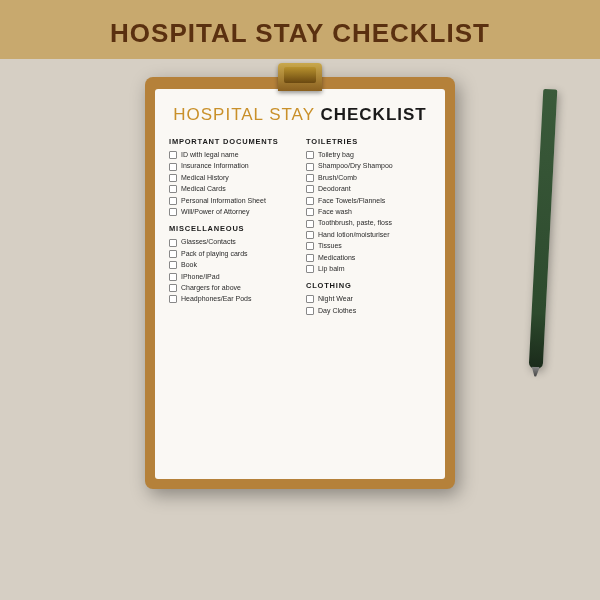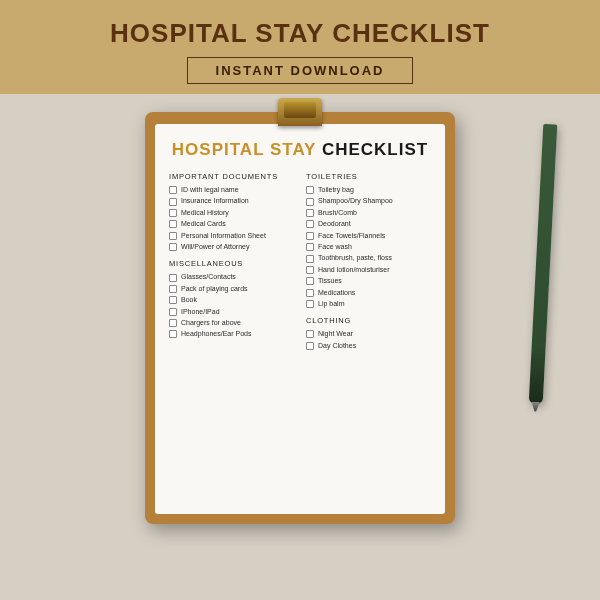--- a/index.html
+++ b/index.html
@@ -98,21 +98,21 @@
     }
 
     .paper-title {
       text-align: center;
       margin-bottom: 12px;
       font-size: 17px;
       letter-spacing: 1px;
     }
     .paper-title-hospital {
       color: #c9902a;
-      font-weight: 700;
+      font-weight: 400;
       font-family: Arial, sans-serif;
       text-transform: uppercase;
     }
     .paper-title-stay {
       color: #1a1a1a;
       font-weight: 900;
       font-family: Liberation Sans, sans-serif;
       text-transform: uppercase;
     }
 
@@ -120,21 +120,21 @@
     .checklist-columns {
       display: flex;
       gap: 12px;
     }
     .col {
       flex: 1;
     }
 
     .section-title {
       font-size: 7.5px;
-      font-weight: 400;
+      font-weight: 700;
       letter-spacing: 0.8px;
       color: #1a1a1a;
       text-transform: uppercase;
       font-family: Arial, sans-serif;
       margin-bottom: 5px;
       margin-top: 8px;
     }
     .section-title:first-child {
       margin-top: 0;
     }
@@ -181,23 +181,20 @@
       height: 10px;
       background: linear-gradient(to bottom, #888, #444);
       clip-path: polygon(0 0, 100% 0, 60% 100%, 40% 100%);
     }
   </style>
 </head>
 <body>
 
 <div class="top-banner">
   <div class="banner-title">HOSPITAL STAY CHECKLIST</div>
-  <div class="instant-download-box">
-    <div class="instant-download-text">INSTANT DOWNLOAD</div>
-  </div>
 </div>
 
 <div class="clipboard-area">
 
   <div class="pen"></div>
 
   <div class="clipboard">
 
     <div class="clip"></div>
 

